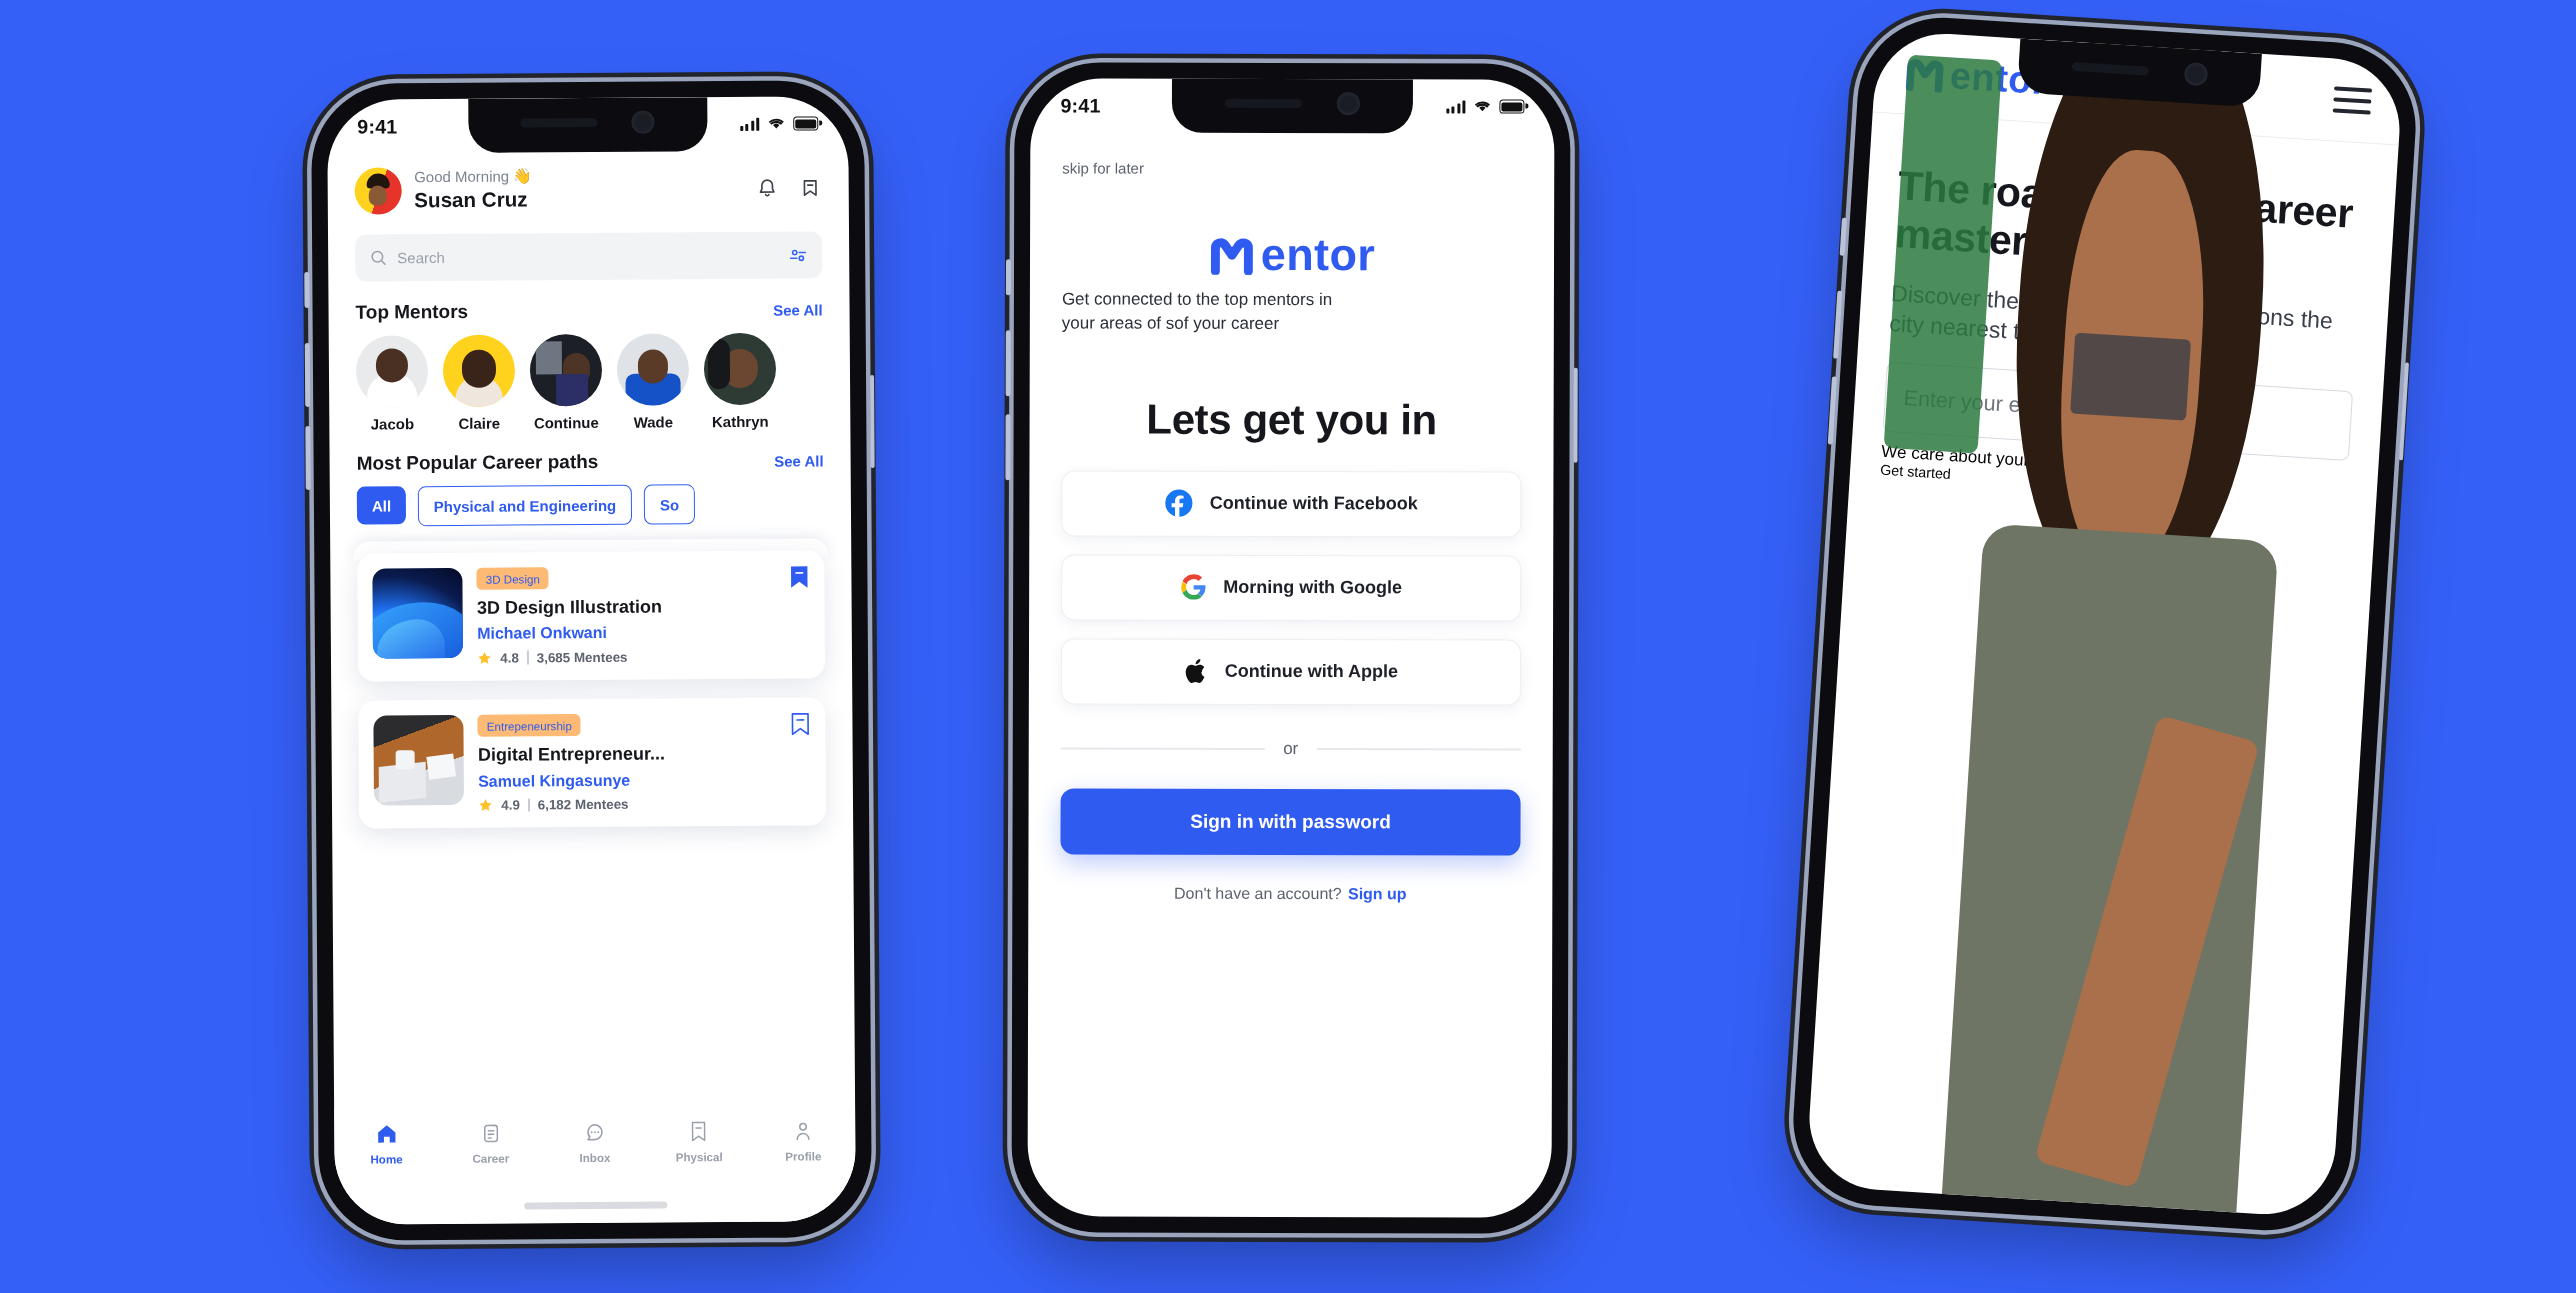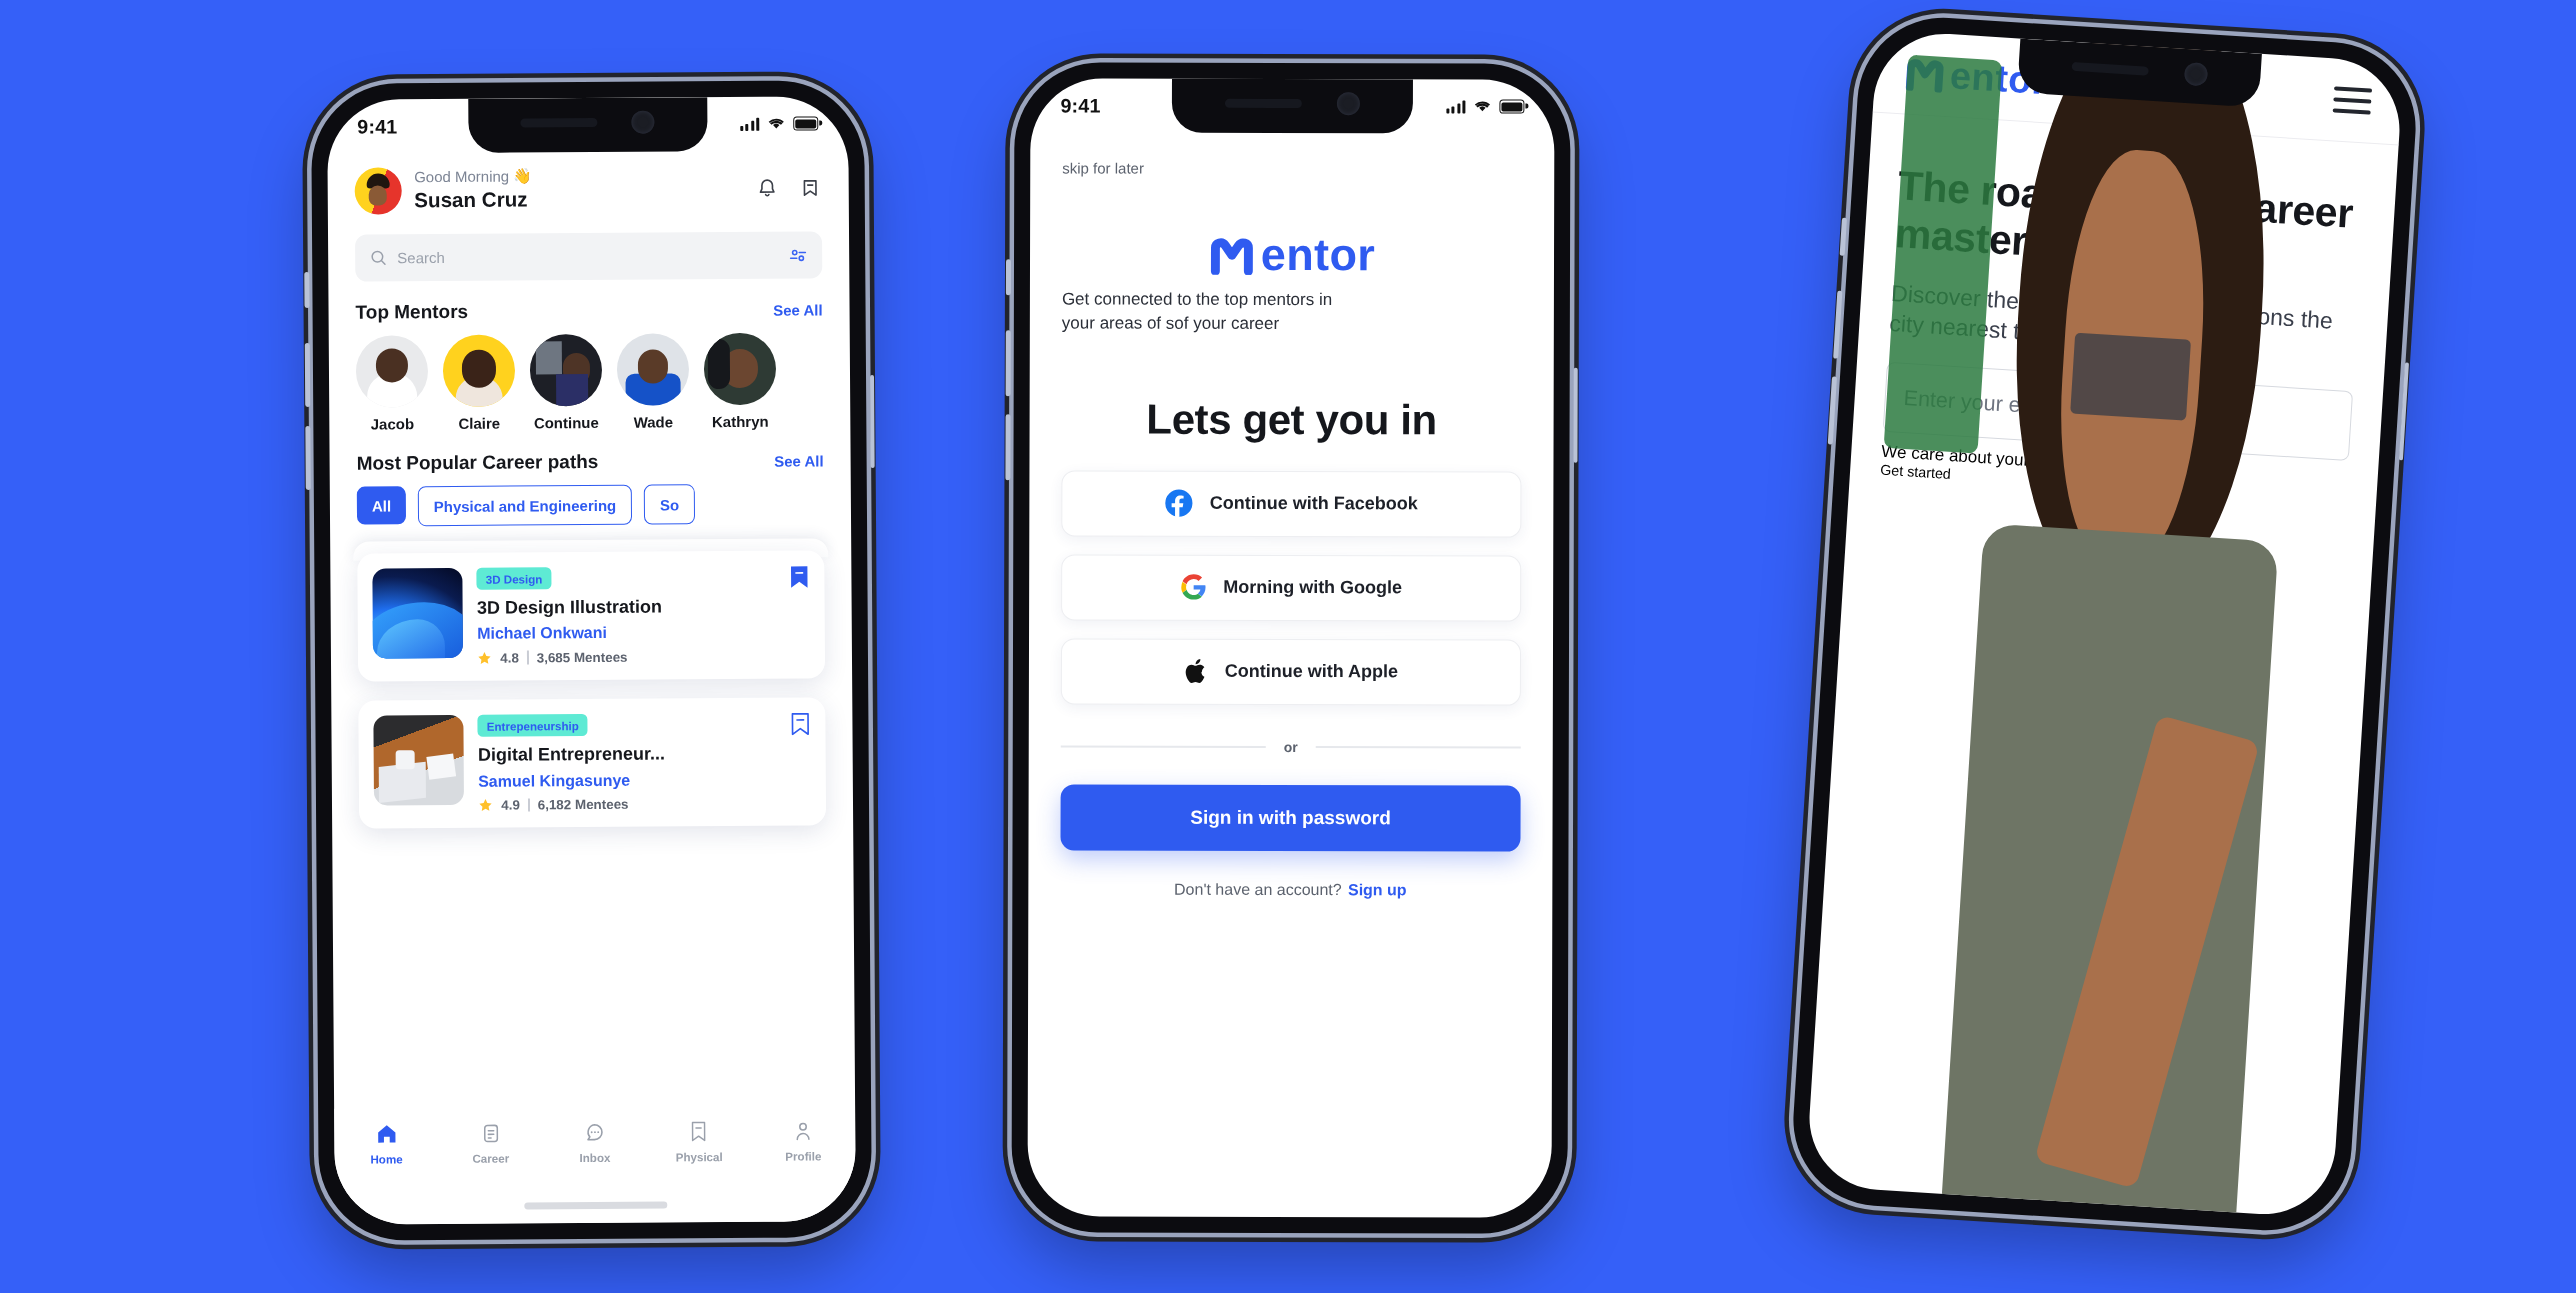--- a/index.html
+++ b/index.html
@@ -66,21 +66,21 @@
   .chip{flex:none;height:38px;display:flex;align-items:center;padding:0 15px;
         border-radius:8px;font-size:15px;font-weight:bold;white-space:nowrap;}
   .chip.on{background:#2f5bf0;color:#fff;}
   .chip.off{border:1.8px solid #2f5bf0;color:#2f5bf0;background:#fff;}
   .ghostcard{margin:14.3px 23px 0;height:19.7px;background:#fff;border-radius:16px 16px 0 0;
              box-shadow:0 -2.7px 12.5px rgba(36,54,110,.10);}
   .card{margin-top:-7.2px;background:#fff;border-radius:17px;
         box-shadow:0 6.3px 23px rgba(36,54,110,.13);padding:15px;display:flex;gap:14.3px;position:relative;}
   .thumb{width:90px;height:90px;border-radius:13.4px;flex:none;overflow:hidden;position:relative;}
   .cbody{flex:1;min-width:0;}
-  .tag{display:inline-block;background:#5eead4;color:#2f5bf0;font-size:11.6px;font-weight:bold;
+  .tag{display:inline-block;background:#fdba74;color:#2f5bf0;font-size:11.6px;font-weight:normal;
        padding:4.5px 9px;border-radius:5.4px;}
   .ctitle{margin-top:8px;font-size:18px;font-weight:bold;color:#15171c;
           white-space:nowrap;overflow:hidden;}
   .cmentor{margin-top:6.3px;font-size:16px;font-weight:bold;color:#2f5bf0;}
   .cmeta{margin-top:7.2px;display:flex;align-items:center;gap:8px;font-size:13.4px;color:#5c626e;font-weight:bold;}
   .cmeta .sep{width:1.8px;height:13.4px;background:#c9ccd4;}
   .bmk{position:absolute;right:15px;top:15px;width:19.7px;height:23px;}
   .tabbar{position:absolute;left:0;right:0;bottom:0;height:104px;background:#fff;
           display:flex;align-items:flex-start;padding-top:12.5px;z-index:30;}
   .tab{flex:1;text-align:center;}
@@ -97,21 +97,21 @@
   .logo{display:flex;align-items:center;justify-content:center;margin-top:55px;}
   .logo-txt{font-size:45px;font-weight:bold;color:#2f5bf0;letter-spacing:0.4px;line-height:1;}
   .tagline{margin-top:10.7px;font-size:17px;color:#2b2f38;line-height:1.45;max-width:295px;}
   .bigh{margin-top:59px;text-align:center;font-size:42px;font-weight:bold;color:#15171c;letter-spacing:-0.4px;}
   .oauth{margin-top:27px;height:64px;background:#fff;border:1.3px solid #edeef1;border-radius:13.4px;
          box-shadow:0 3.6px 14.3px rgba(36,54,110,.07);display:flex;align-items:center;
          justify-content:center;gap:16px;font-size:18px;font-weight:bold;color:#1d2028;}
   .oauth + .oauth{margin-top:18px;}
   .ordiv{margin-top:34px;display:flex;align-items:center;gap:18px;}
   .ordiv .ln{flex:1;height:1.3px;background:#e6e8ec;}
-  .ordiv .or{font-size:14px;color:#5c626e;font-weight:bold;}
+  .ordiv .or{font-size:17px;color:#5c626e;}
   .primary{margin-top:30px;height:66px;background:#2f5bf0;border-radius:13.4px;display:flex;
            align-items:center;justify-content:center;color:#fff;font-size:19px;font-weight:bold;
            box-shadow:0 9px 23px rgba(47,91,240,.30);}
   .foot{margin-top:30px;text-align:center;font-size:16px;color:#5c626e;}
   .foot b{color:#2f5bf0;margin-left:6.3px;}
 
   
   #phone3{left:1825px;top:29px;width:559px;height:1190px;transform:rotate(3.6deg);}
   .p3 .topbar{height:82px;display:flex;align-items:center;justify-content:space-between;
               padding:0 30px;border-bottom:1.3px solid #ececf0;}

